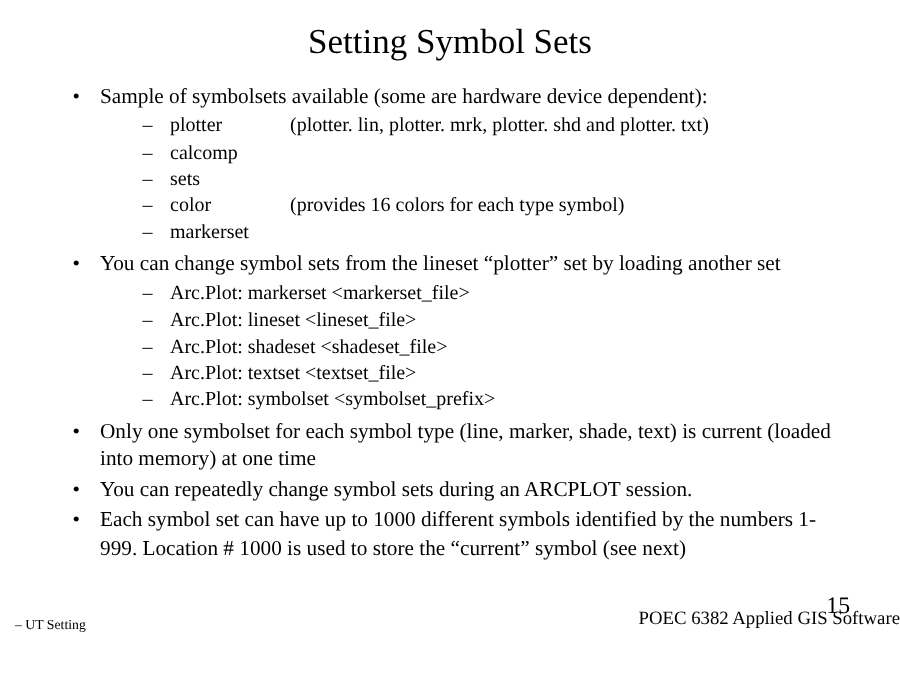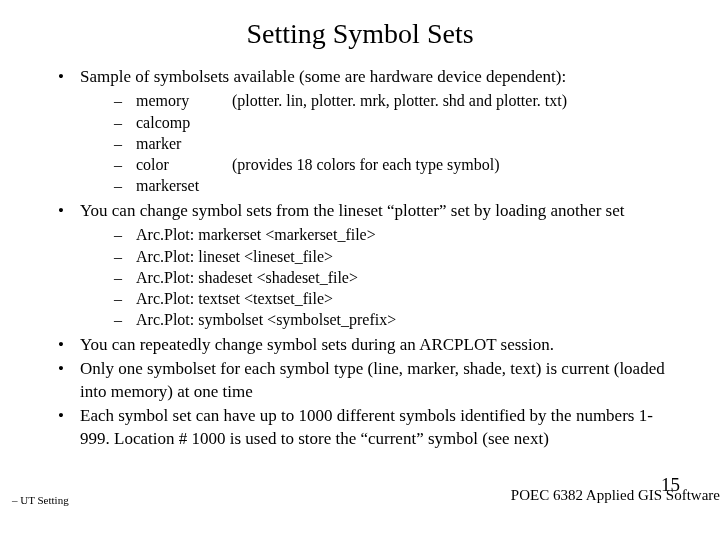--- a/index.html
+++ b/index.html
@@ -103,34 +103,34 @@
 <div class="slide">
 
   <h1 class="title">Setting Symbol Sets</h1>
 
   <ul class="top">
 
     <li>
       <span>Sample of symbolsets available (some are hardware device dependent):</span>
       <ul class="sub">
         <li>
-          <span class="sym-name">memory</span>
+          <span class="sym-name">plotter</span>
           <span>(plotter. lin, plotter. mrk, plotter. shd and plotter. txt)</span>
         </li>
         <li>
           <span class="sym-name">calcomp</span>
           <span></span>
         </li>
         <li>
-          <span class="sym-name">marker</span>
+          <span class="sym-name">sets</span>
           <span></span>
         </li>
         <li>
           <span class="sym-name">color</span>
-          <span>(provides 18 colors for each type symbol)</span>
+          <span>(provides 16 colors for each type symbol)</span>
         </li>
         <li>
           <span class="sym-name">markerset</span>
           <span></span>
         </li>
       </ul>
     </li>
 
     <li>
       <span>You can change symbol sets from the lineset “plotter” set by loading another set</span>
@@ -152,24 +152,24 @@
           <span>textset  &lt;textset_file&gt;</span>
         </li>
         <li>
           <span class="cmd-prefix">Arc.Plot:</span>
           <span>symbolset &lt;symbolset_prefix&gt;</span>
         </li>
       </ul>
     </li>
 
     <li>
-      <span>You can repeatedly change symbol sets during an ARCPLOT session.</span>
+      <span>Only one symbolset for each symbol type (line, marker, shade, text) is current (loaded into memory) at one time</span>
     </li>
     <li>
-      <span>Only one symbolset for each symbol type (line, marker, shade, text) is current (loaded into memory) at one time</span>
+      <span>You can repeatedly change symbol sets during an ARCPLOT session.</span>
     </li>
     <li>
       <span>Each symbol set can have up to 1000  different symbols identified by the numbers 1-999. Location # 1000 is used to store the “current” symbol (see next)</span>
     </li>
 
   </ul>
 
   <div class="footer">
     <div class="footer-left">– UT Setting</div>
     <div class="footer-center">POEC 6382 Applied GIS Software</div>

